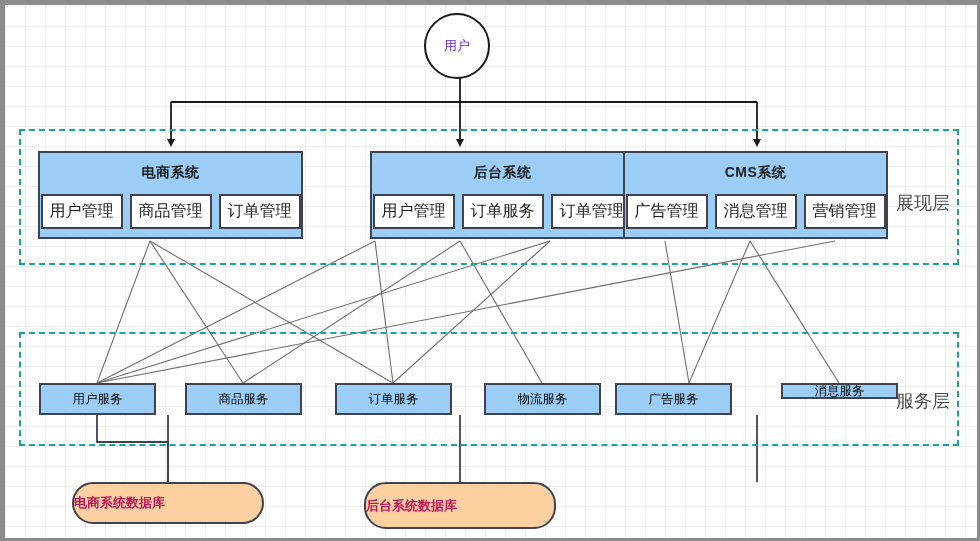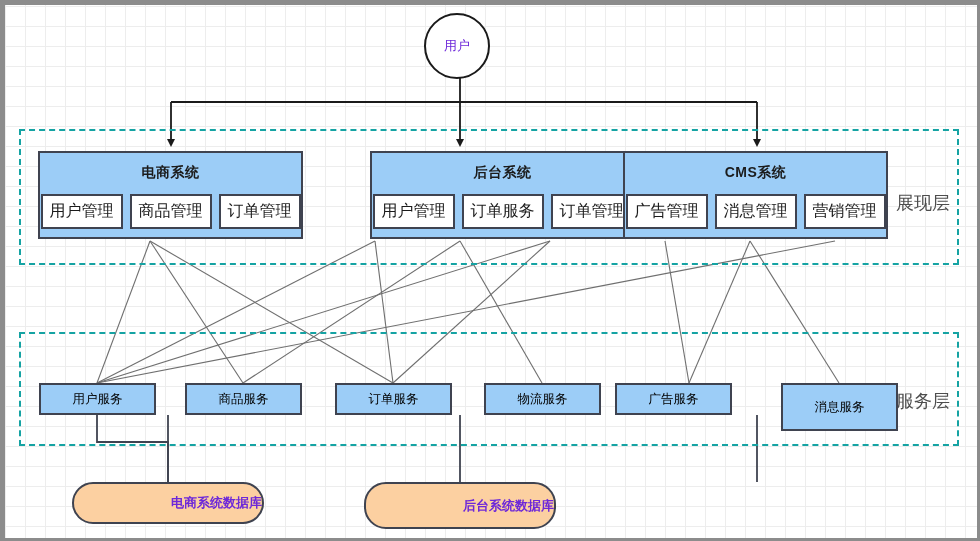--- a/index.html
+++ b/index.html
@@ -63,22 +63,22 @@
     position:absolute;box-sizing:border-box;
     background:#9ccdf7;border:2px solid #3f4350;
     display:flex;align-items:center;justify-content:center;
     font-size:12.5px;color:#000000;white-space:nowrap;
   }
 
   
   .dbbox{
     position:absolute;box-sizing:border-box;
     background:#fcd0a1;border:2px solid #3f4350;border-radius:22px;
-    display:flex;align-items:center;justify-content:flex-end;
-    font-size:13px;font-weight:bold;color:#6d28d9;white-space:nowrap;
+    display:flex;align-items:center;justify-content:flex-start;
+    font-size:13px;font-weight:bold;color:#be185d;white-space:nowrap;
   }
 </style>
 </head>
 <body>
 
 <div id="canvas">
 
   <svg class="lines" viewBox="0 0 980 541" xmlns="http://www.w3.org/2000/svg">
     <defs>
       <marker id="arw" markerWidth="10" markerHeight="10" refX="5" refY="5" orient="auto" markerUnits="userSpaceOnUse">
@@ -163,21 +163,21 @@
   </div>
   <div class="svcbox" style="left:330px;top:378px;width:117px;height:32px;">
     <span>订单服务</span>
   </div>
   <div class="svcbox" style="left:479px;top:378px;width:117px;height:32px;">
     <span>物流服务</span>
   </div>
   <div class="svcbox" style="left:610px;top:378px;width:117px;height:32px;">
     <span>广告服务</span>
   </div>
-  <div class="svcbox" style="left:776px;top:378px;width:117px;height:48px;">
+  <div class="svcbox" style="left:776px;top:378px;width:117px;height:16px;">
     <span>消息服务</span>
   </div>
 
   <div class="dbbox" style="left:67px;top:477px;width:192px;height:42px;">
     <span>电商系统数据库</span>
   </div>
   <div class="dbbox" style="left:359px;top:477px;width:192px;height:47px;">
     <span>后台系统数据库</span>
   </div>
 

